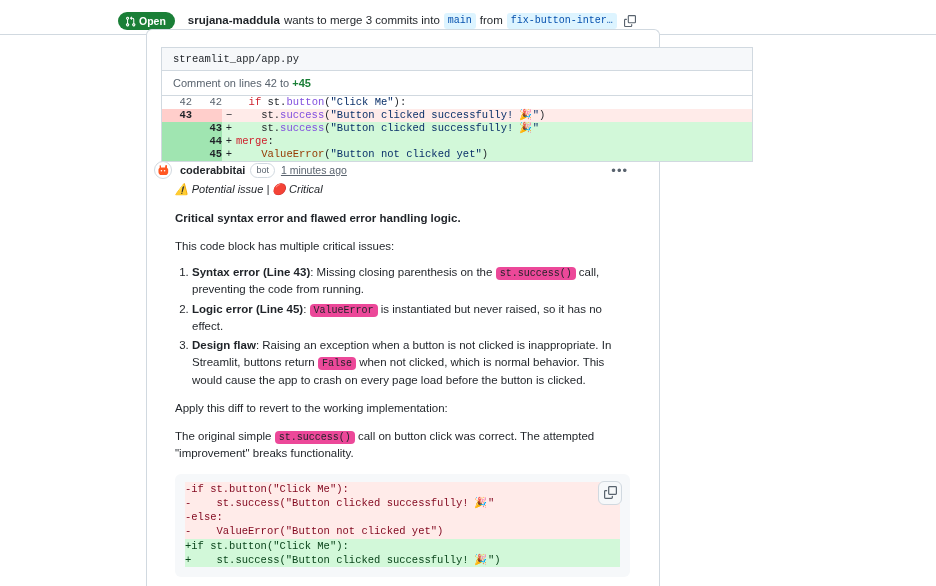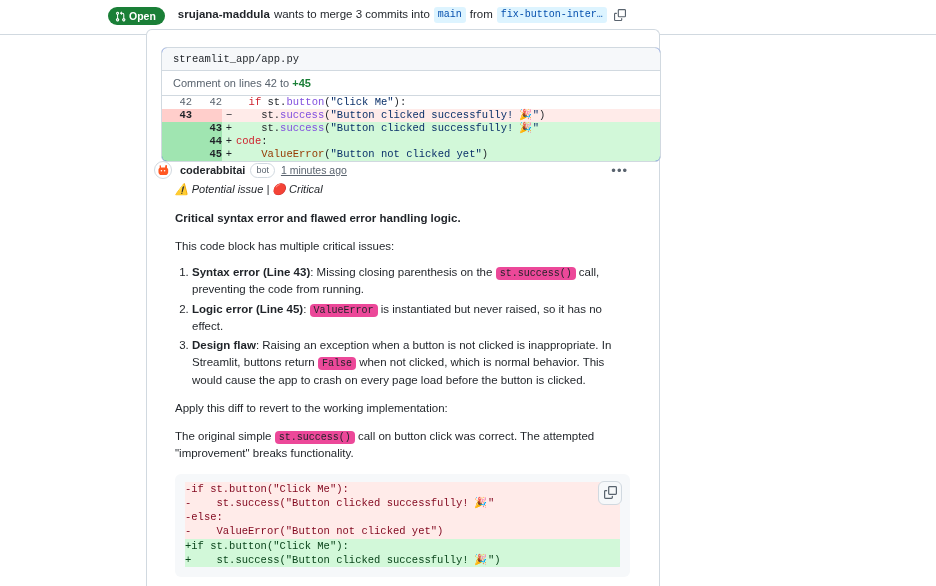--- a/index.html
+++ b/index.html
@@ -11,22 +11,22 @@
     font-size: 12px;
     color: #1f2328;
     overflow: hidden;
   }
   .page { position: relative; width: 936px; height: 586px; background: #fff; }
 
   
   .pr-header {
     position: absolute; left: 0; top: 0; width: 936px; height: 35px;
     background: #fff;
-    display: flex; align-items: flex-start;
-    padding: 5px 0 0 8px;
+    display: flex; align-items: center;
+    padding: 5px 0 0 18px;
   }
   .state-badge {
     margin-left: 100px;
     margin-top: 2px;
     display: inline-flex; align-items: center; gap: 3px;
     background: #1a7f37; color: #fff;
     border-radius: 999px;
     padding: 3px 9px 3px 7px;
     font-size: 10.5px; font-weight: 600;
     line-height: 1;
@@ -58,22 +58,22 @@
     position: absolute; left: 146px; top: 29px; width: 514px; height: 560px;
     border-left: 1px solid #d1d9e0;
     border-right: 1px solid #d1d9e0;
     border-top: 1px solid #d1d9e0;
     border-top-left-radius: 6px; border-top-right-radius: 6px;
     background: #fff;
   }
 
   
   .thread {
-    position: absolute; left: 161px; top: 47px; width: 500px;
-    border: 1px solid #d1d9e0; border-radius: 6px;
+    position: absolute; left: 161px; top: 47px; width: 592px;
+    border: 1px solid #d1d9e0; border-radius: 0;
     background: #1d4ed8; overflow: hidden;
   }
   .thread-filehead {
     background: #f6f8fa; border-bottom: 1px solid #d1d9e0;
     padding: 5px 11px;
     font-family: "Liberation Mono", monospace; font-size: 10.5px;
     color: #1f2328;
   }
   .thread-commenton {
     padding: 6px 11px; font-size: 11px; color: #59636e;
@@ -213,21 +213,21 @@
           <tr class="add">
             <td class="ln"></td>
             <td class="ln">43</td>
             <td class="mark">+</td>
             <td class="code"><span class="k-plain">    st.</span><span class="k-fn">success</span><span class="k-plain">(</span><span class="k-str">"Button clicked successfully! 🎉"</span></td>
           </tr>
           <tr class="add">
             <td class="ln"></td>
             <td class="ln">44</td>
             <td class="mark">+</td>
-            <td class="code"><span class="k-kw">code</span><span class="k-plain">:</span></td>
+            <td class="code"><span class="k-kw">merge</span><span class="k-plain">:</span></td>
           </tr>
           <tr class="add">
             <td class="ln"></td>
             <td class="ln">45</td>
             <td class="mark">+</td>
             <td class="code"><span class="k-plain">    </span><span class="k-cls">ValueError</span><span class="k-plain">(</span><span class="k-str">"Button not clicked yet"</span><span class="k-plain">)</span></td>
           </tr>
         </tbody>
     </table>
   </div>

